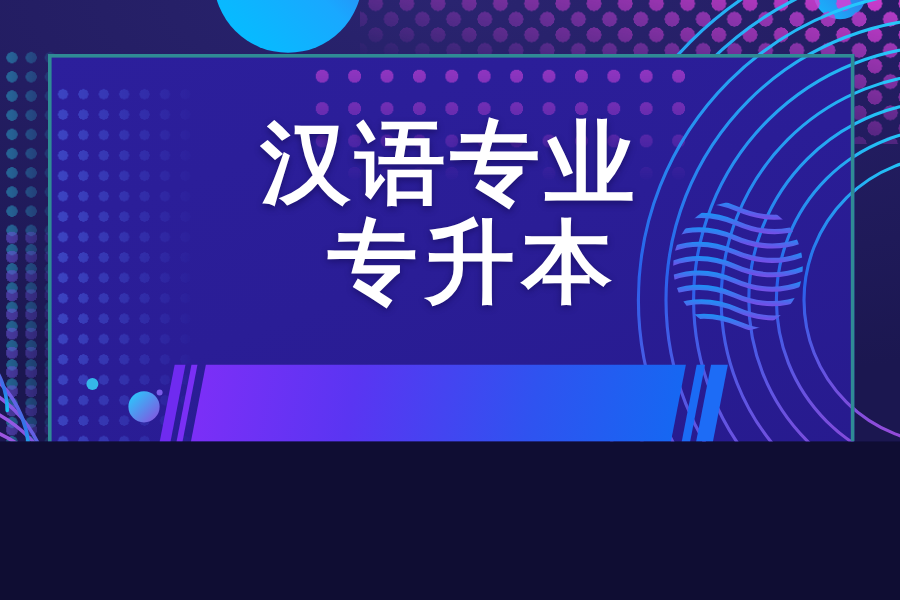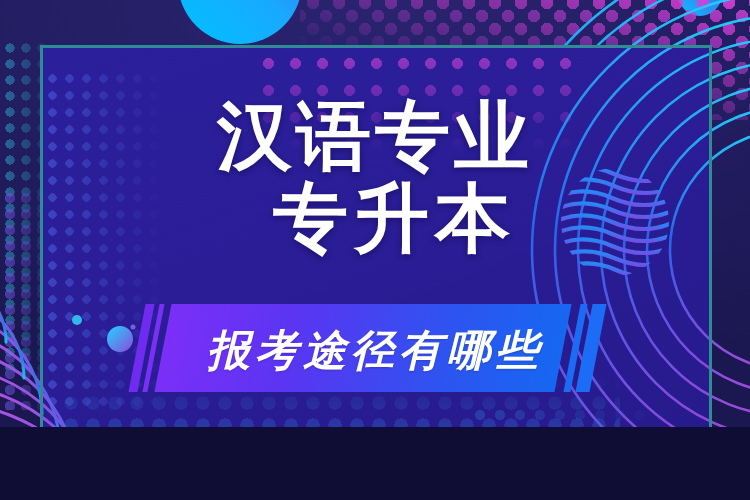--- a/index.html
+++ b/index.html
@@ -1,18 +1,18 @@
 <!DOCTYPE html>
 <html><head>
 <meta charset="utf-8">
 <style>
   html,body{margin:0;padding:0;background:#0f0d33;}
   #poster{
     position:relative;
-    width:750px;height:427px;
+    width:750px;height:368px;
     overflow:hidden;
     background:#201a5e;
     font-family:"Liberation Sans","DejaVu Sans",sans-serif;
     user-select:none;
   }
   .clipbox{position:absolute;overflow:hidden;}
 
   
   .bg-base{
     position:absolute;inset:0;
@@ -292,15 +292,14 @@
     <span class="title-line l2">专升本</span>
   </div>
 
   <div class="banner-wrap">
     <div class="bar l1"></div>
     <div class="bar l2"></div>
     <div class="banner-main"></div>
     <div class="bar r1"></div>
     <div class="bar r2"></div>
   </div>
-  <div class="banner-text">报考途径有哪些</div>
 
 </div>
 
 </body></html>

